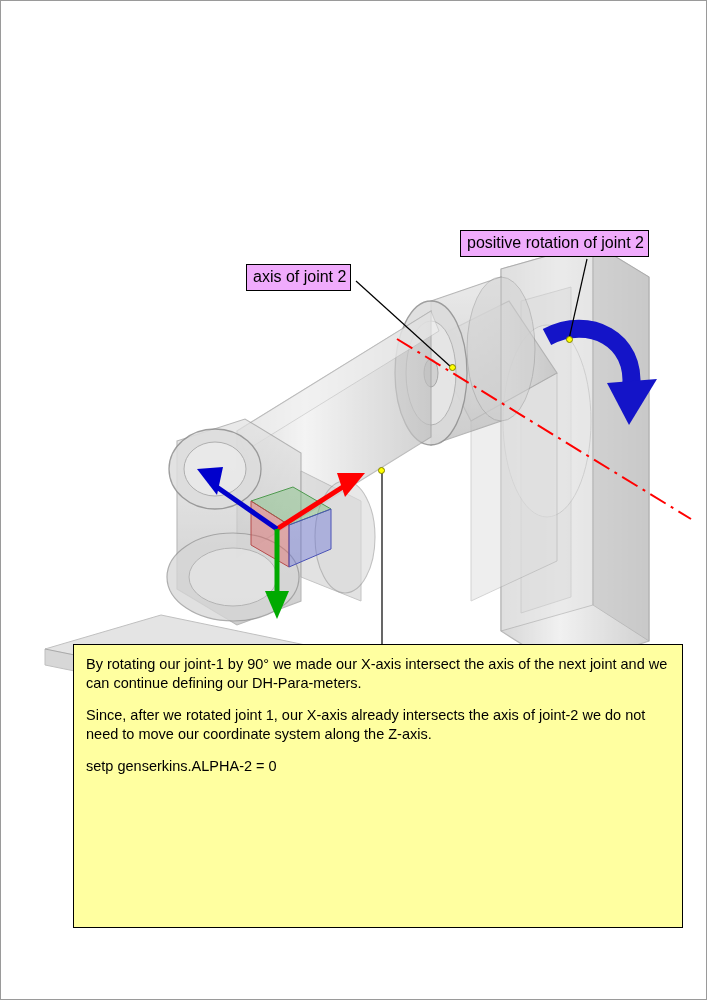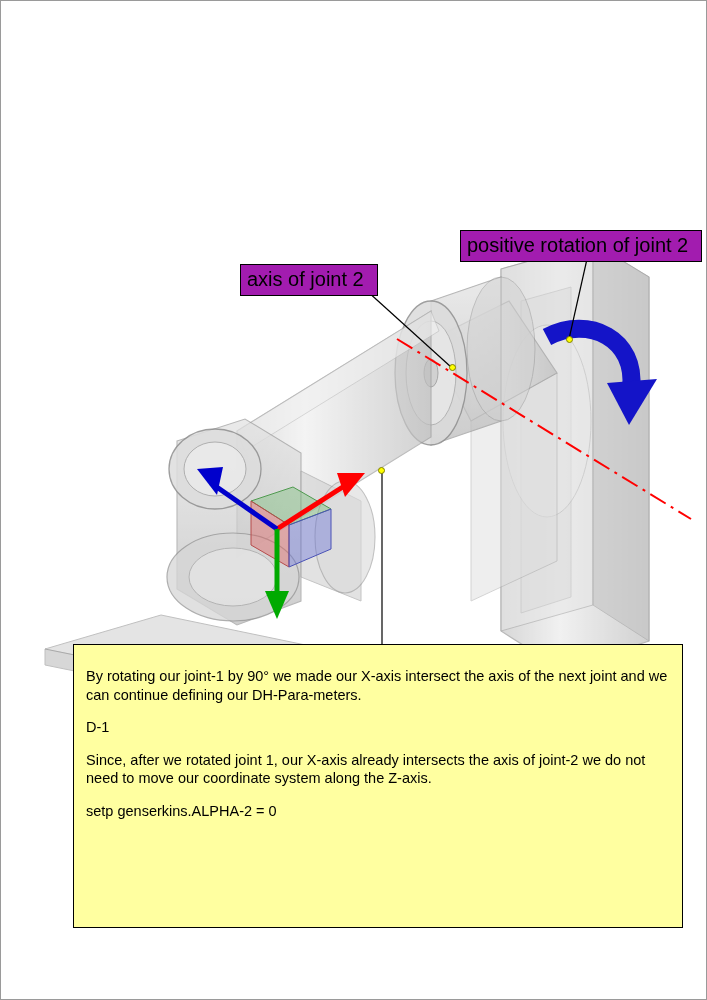--- a/index.html
+++ b/index.html
@@ -31,42 +31,42 @@
   svg.robot {
     position: absolute;
     left: 0; top: 0;
     width: 705px;
     height: 998px;
   }
 
   
   .callout {
     position: absolute;
-    background: #a21caf;
+    background: #f0abfc;
     border: 1px solid #000000;
-    font-size: 20px;
+    font-size: 16px;
     color: #000000;
-    padding: 3px 13px 4px 6px;
+    padding: 3px 4px 4px 6px;
     white-space: nowrap;
     line-height: 1.15;
   }
-  #callout-axis-joint2 { left: 239px; top: 263px; }
+  #callout-axis-joint2 { left: 245px; top: 263px; }
   #callout-positive-rotation { left: 459px; top: 229px; }
 
   
   #note-box {
     position: absolute;
     left: 72px;
     top: 643px;
     width: 610px;
     height: 284px;
     background: #ffffa0;
     border: 1px solid #000000;
     box-sizing: border-box;
-    padding: 22px 12px 8px 12px;
+    padding: 10px 12px 8px 12px;
     font-size: 14.5px;
     line-height: 1.28;
     color: #000000;
   }
   #note-box p {
     margin: 0 0 14px 0;
   }
   #note-box p:last-child { margin-bottom: 4px; }
 
   
@@ -188,18 +188,17 @@
     <div class="dot" style="left:565px; top:335px;"></div>
     <div class="dot" style="left:377px; top:466px;"></div>
   </div>
 
   <div class="callout" id="callout-axis-joint2">axis of joint 2</div>
 
   <div class="callout" id="callout-positive-rotation">positive rotation of joint 2</div>
 
   <div id="note-box">
     <p>By rotating our joint-1 by 90° we made our X-axis intersect the axis of the next joint and we can continue defining our DH-Para-meters.</p>
-    <p>D-1</p>
     <p>Since, after we rotated joint 1, our X-axis already intersects the axis of joint-2 we do not need to move our coordinate system along the Z-axis.</p>
     <p>setp genserkins.ALPHA-2 = 0</p>
   </div>
 
 </div>
 
 </body></html>

